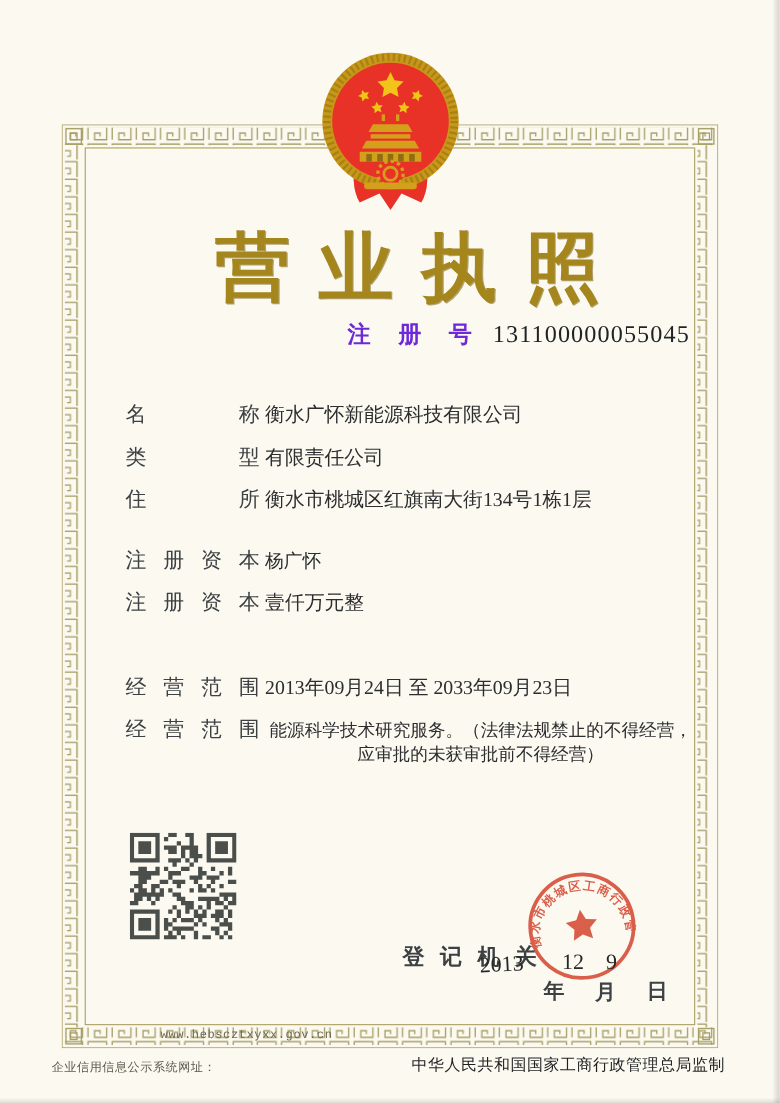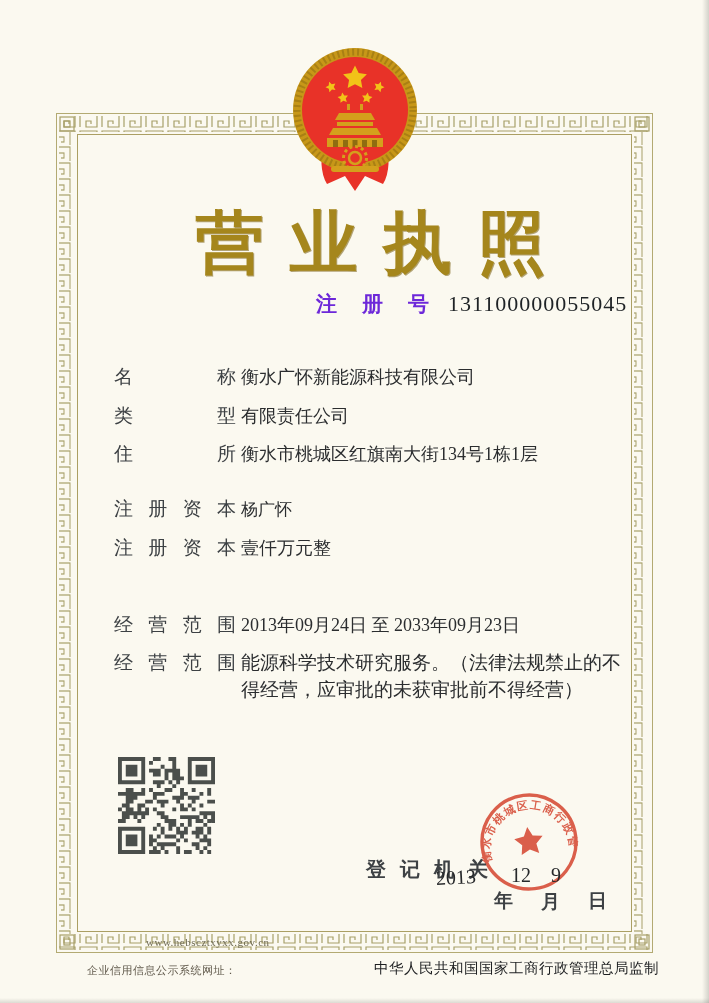--- a/index.html
+++ b/index.html
@@ -31,40 +31,40 @@
   .frow{position:absolute;left:114px;display:flex;align-items:baseline;z-index:2;}
   .flabel{
     display:inline-block;width:122px;flex:0 0 122px;
     font-size:19px;font-weight:normal;color:#3d4144;
     text-align:justify;text-align-last:justify;
   }
   .fvalue{
     font-family:"Liberation Serif",serif;font-size:18px;color:#2b2d2f;
     margin-left:5px;white-space:nowrap;
   }
-  .fvalue.small{font-size:19px;line-height:1.4;white-space:normal;width:392px;}
+  .fvalue.small{font-size:16px;line-height:1.4;white-space:normal;width:392px;text-align:center;}
   .fvalue.name17{font-size:17px;}
 
   .qr{position:absolute;left:118px;top:757px;width:97px;height:97px;z-index:2;}
 
   .authority{position:absolute;left:366px;top:856px;z-index:4;
     font-size:20px;font-weight:bold;color:#3d4144;letter-spacing:14px;white-space:nowrap;}
 
   .date-part{position:absolute;z-index:4;font-family:"Liberation Serif",serif;
     font-size:20px;color:#26282a;white-space:nowrap;}
   .date-unit{position:absolute;z-index:4;font-size:19px;font-weight:bold;color:#3d4144;}
 
   .seal{position:absolute;left:477px;top:790px;width:104px;height:104px;z-index:3;
     transform:rotate(-7deg);opacity:.85;}
 
   .bottom-url{position:absolute;left:146px;top:936px;z-index:5;
     font-size:11px;color:#6e6a52;letter-spacing:.5px;
-    font-family:Liberation Serif, serif;}
-
-  .footer-left{position:absolute;left:47px;top:963px;font-size:11px;color:#5f584a;letter-spacing:.5px;margin-left:40px;}
+    font-family:Liberation Mono, monospace;}
+
+  .footer-left{position:absolute;left:47px;top:963px;font-size:11px;color:#5f584a;letter-spacing:.5px;}
   .footer-right{position:absolute;right:50px;top:959px;font-size:14.5px;color:#1d1f21;
     font-family:"Liberation Serif",serif;letter-spacing:.5px;}
 </style>
 </head>
 <body>
 
 <div class="page">
 
   <svg class="frame" width="597" height="840">
     <defs>

